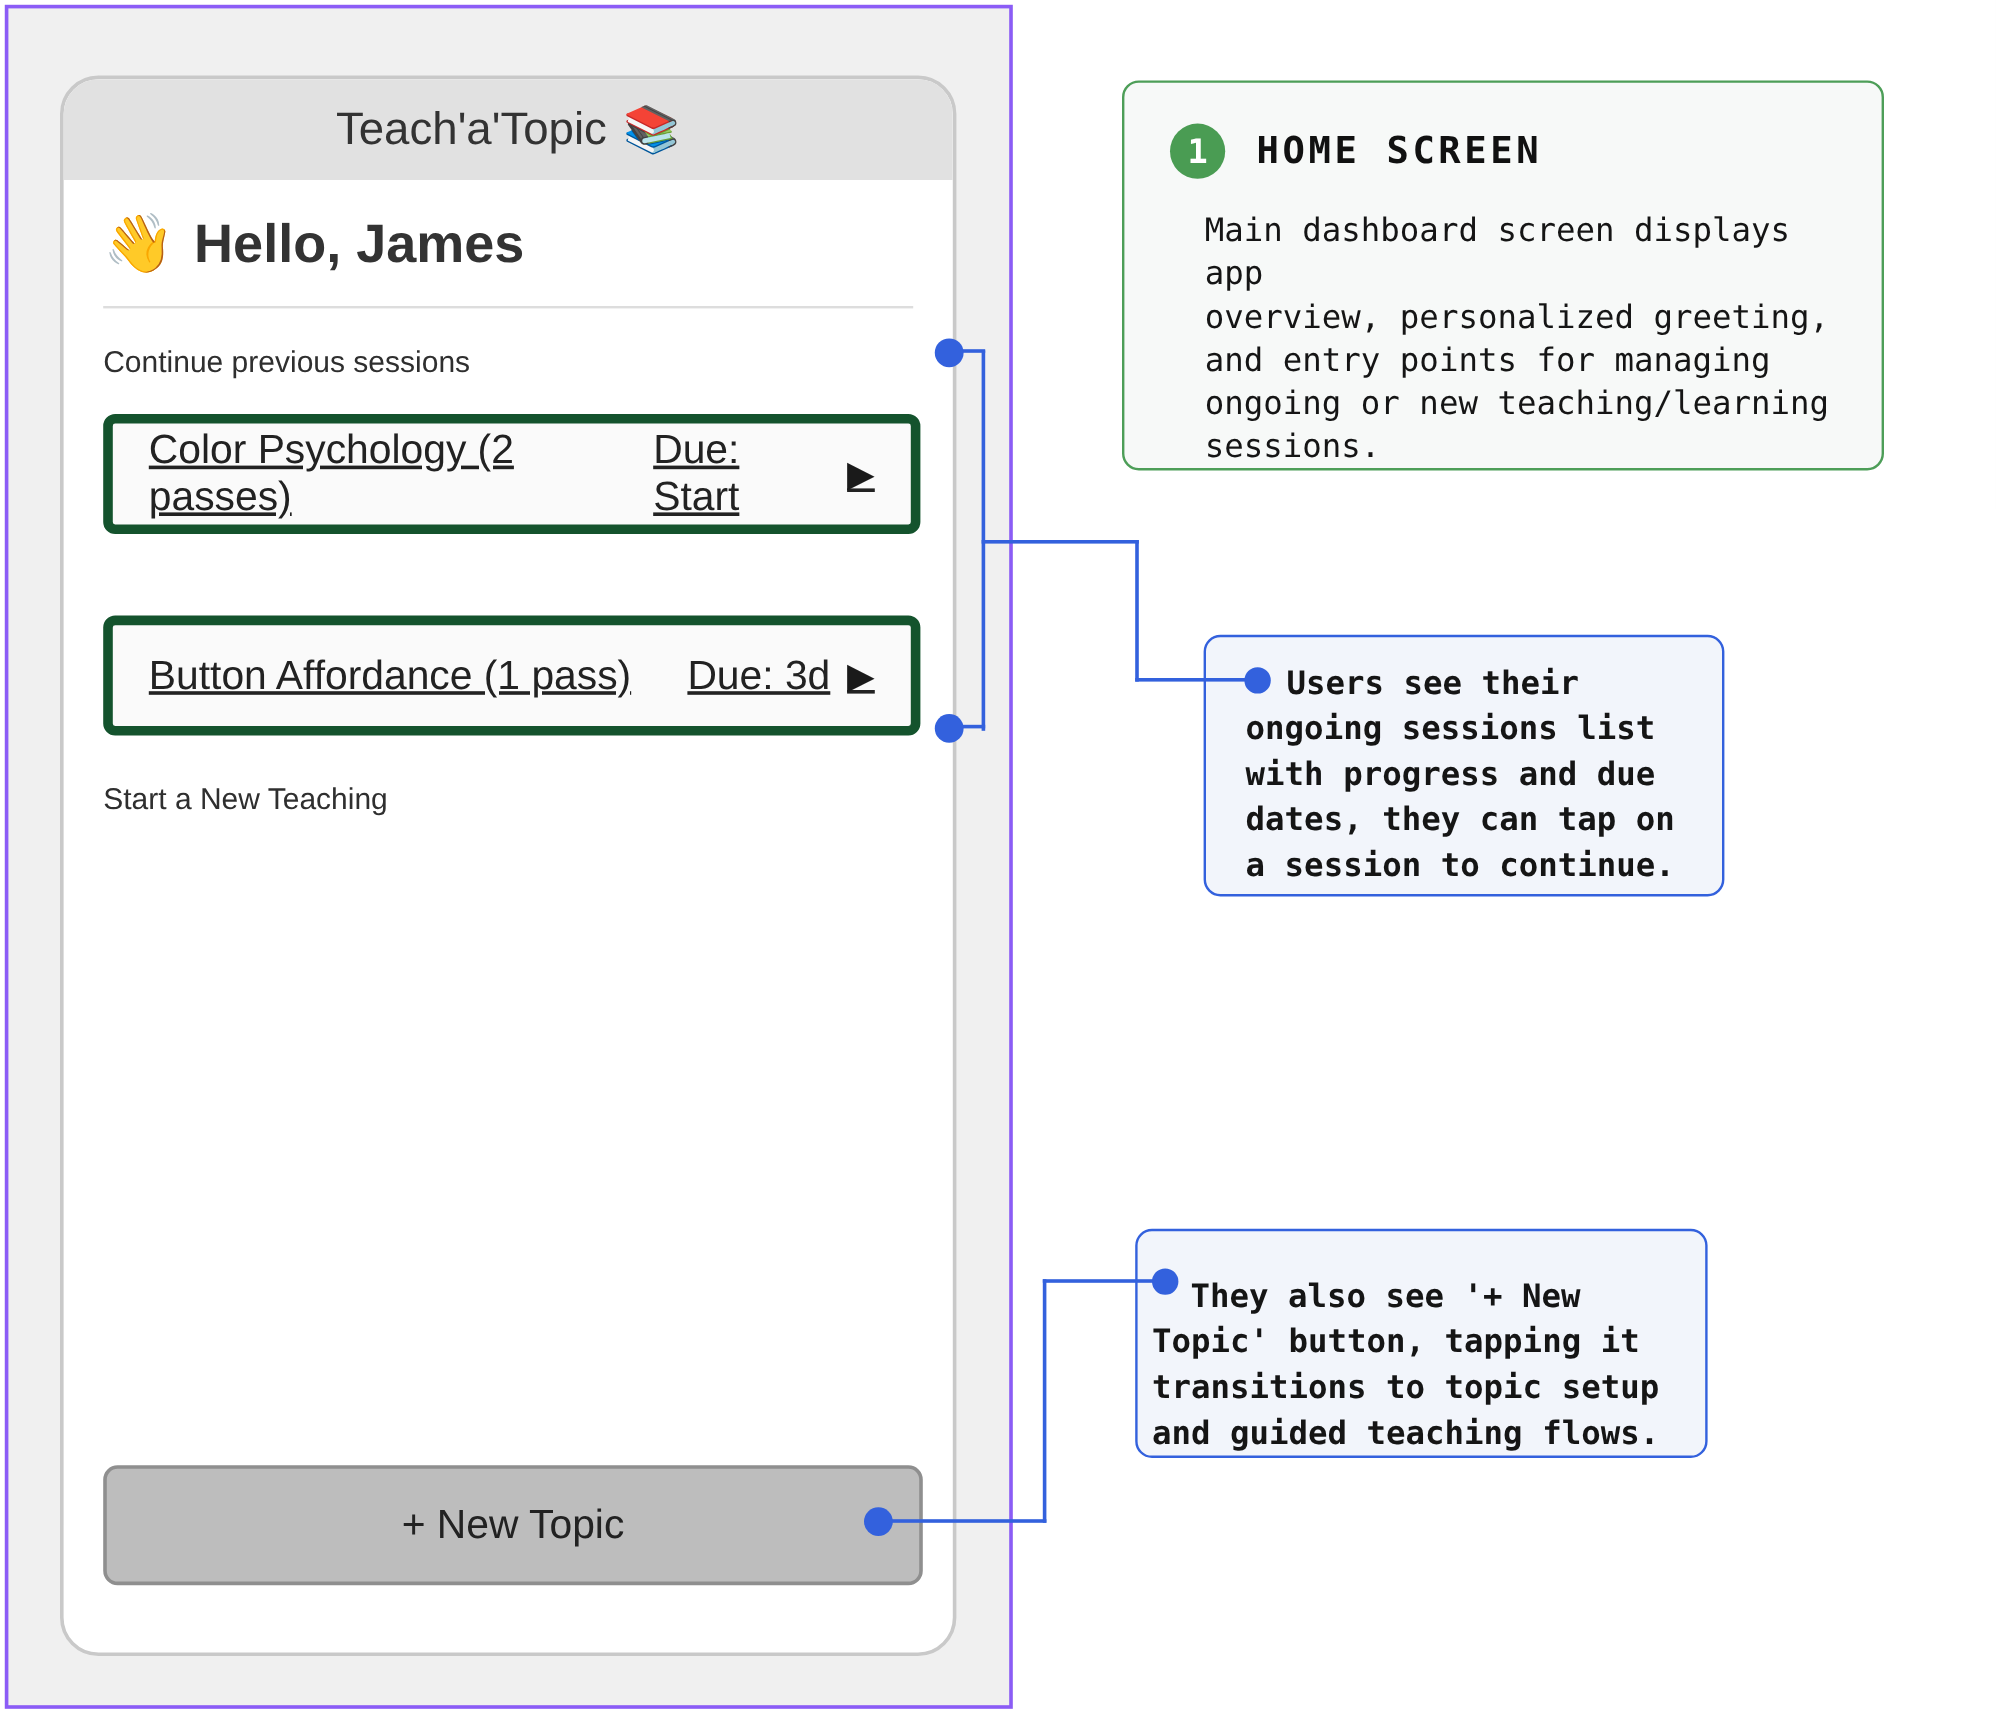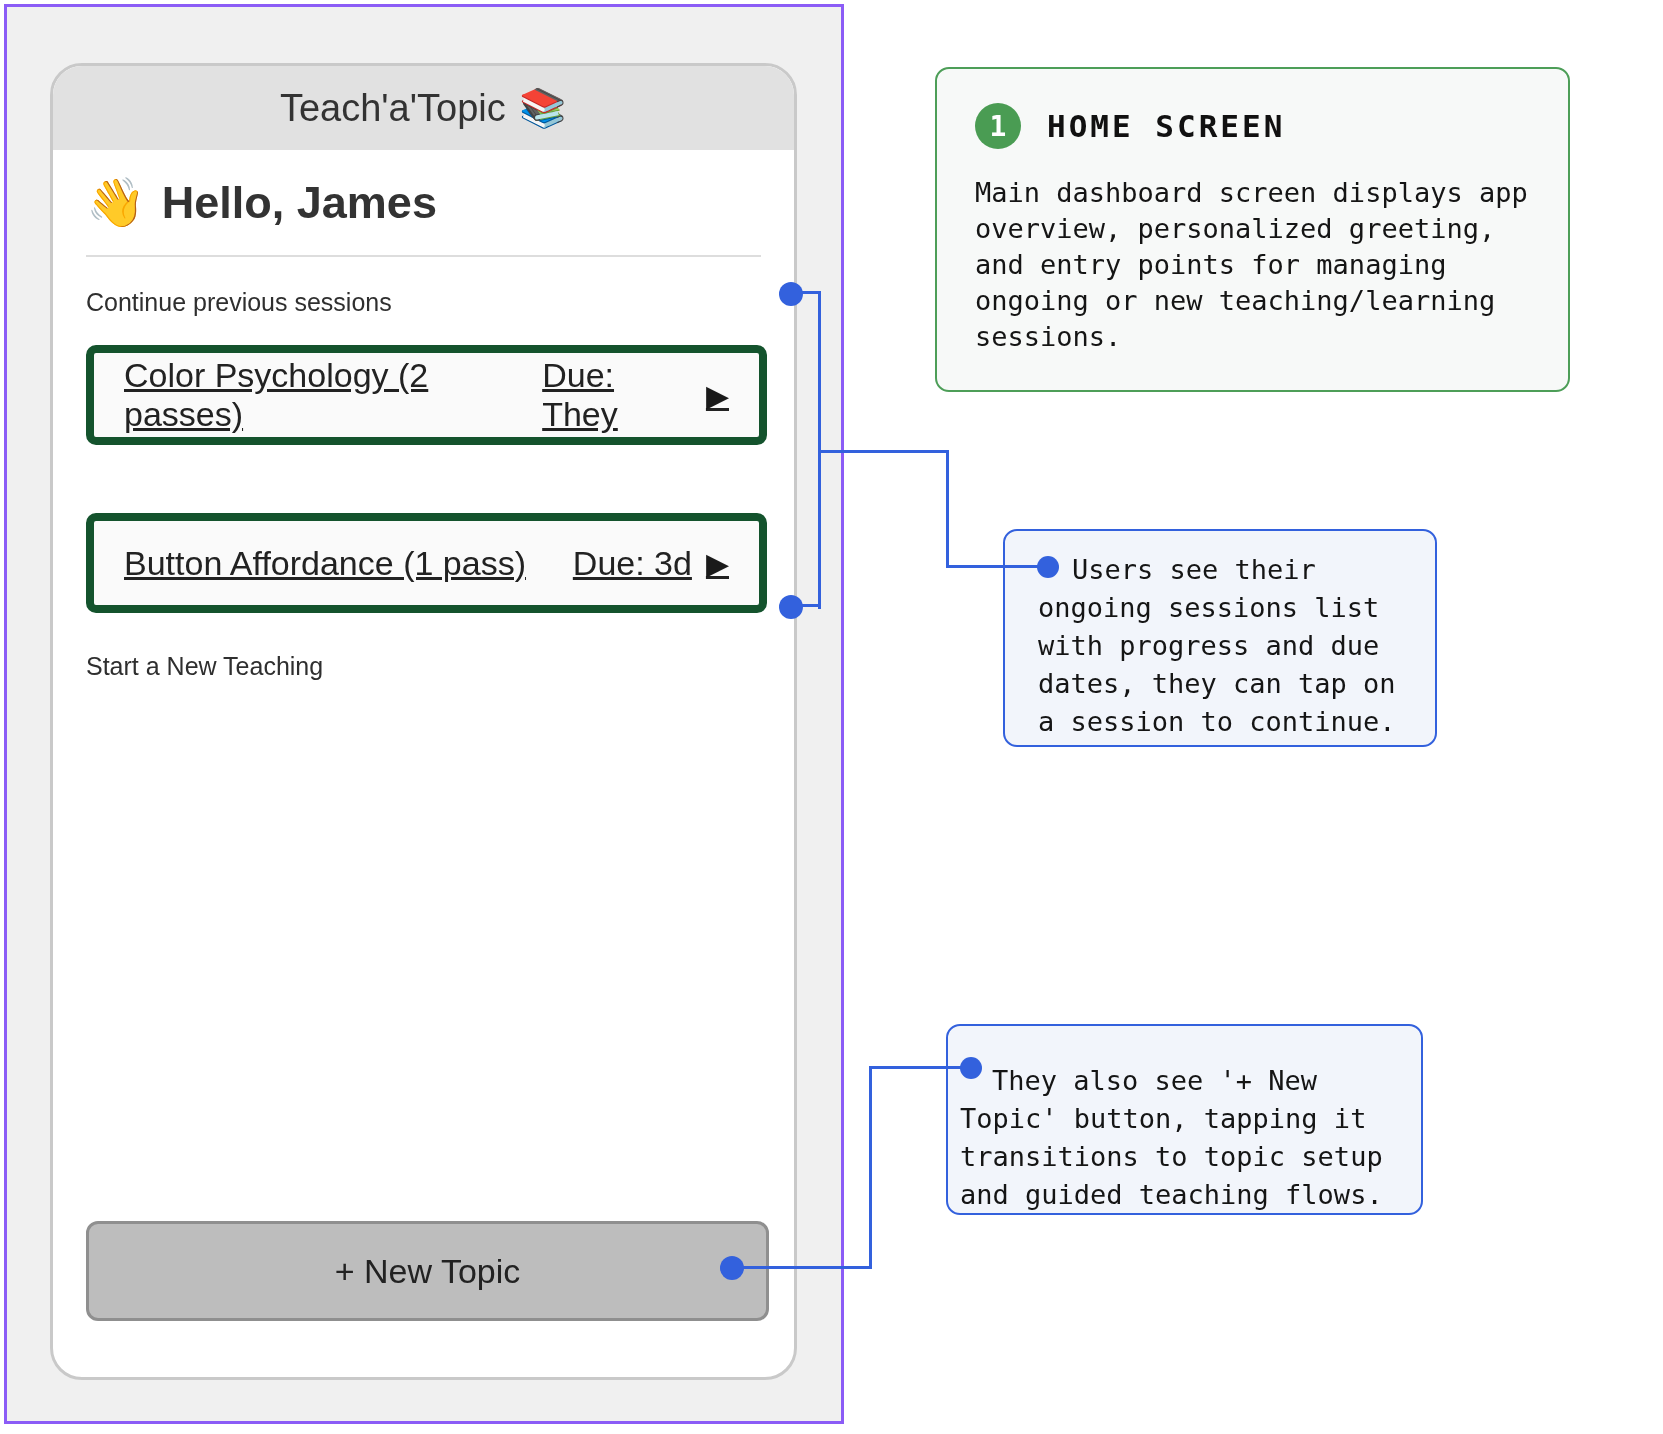--- a/index.html
+++ b/index.html
@@ -42,25 +42,25 @@
   .green-box{position:absolute;left:935px;top:67px;width:635px;height:325px;
     box-sizing:border-box;background:#f7f9f8;border:2px solid #4d9e58;border-radius:14px;
     padding:34px 24px 0 38px;}
   .gb-head{display:flex;align-items:center;gap:26px;}
   .badge{width:46px;height:46px;border-radius:50%;background:#4a9c53;color:#fff;
     display:flex;align-items:center;justify-content:center;flex:0 0 auto;
     font-family:"DejaVu Sans Mono",monospace;font-size:28px;font-weight:bold;}
   .gb-title{font-family:"DejaVu Sans Mono",monospace;font-size:31px;font-weight:bold;
     letter-spacing:3px;color:#111;}
   .gb-body{margin-top:26px;font-size:27px;line-height:36px;color:#151515;
-    white-space:pre-line;}
+    white-space:pre-line;margin-left:29px;}
   .note{position:absolute;box-sizing:border-box;background:#f2f5fb;
     border:2px solid #3361dd;border-radius:14px;
     font-family:"DejaVu Sans Mono",monospace;font-size:27px;line-height:38px;
-    color:#151515;white-space:pre-line;}
+    color:#151515;white-space:pre-line;font-weight:bold;}
   .note-mid{left:1003px;top:529px;width:434px;height:218px;
     padding:20px 24px 0 33px;text-indent:34px;}
   .note-bot{left:946px;top:1024px;width:477px;height:191px;
     padding:36px 16px 0 12px;text-indent:32px;}
 
   
   .cl{position:absolute;background:#3361dd;}
   .dot{position:absolute;border-radius:50%;background:#3361dd;}
   .dot-lg{width:24px;height:24px;}
   .dot-sm{width:22px;height:22px;}
@@ -83,21 +83,21 @@
       <span>Hello, James</span>
     </div>
 
     <div class="divider"></div>
 
     <div class="section-label continue">Continue previous sessions</div>
 
     <div class="card card1">
       <span class="card-title">Color Psychology (2 passes)</span>
       <span class="card-right">
-        <span>Due: They</span>
+        <span>Due: Start</span>
         <span class="play">▶</span>
       </span>
     </div>
 
     <div class="card card2">
       <span class="card-title">Button Affordance (1 pass)</span>
       <span class="card-right">
         <span>Due: 3d</span>
         <span class="play">▶</span>
       </span>

